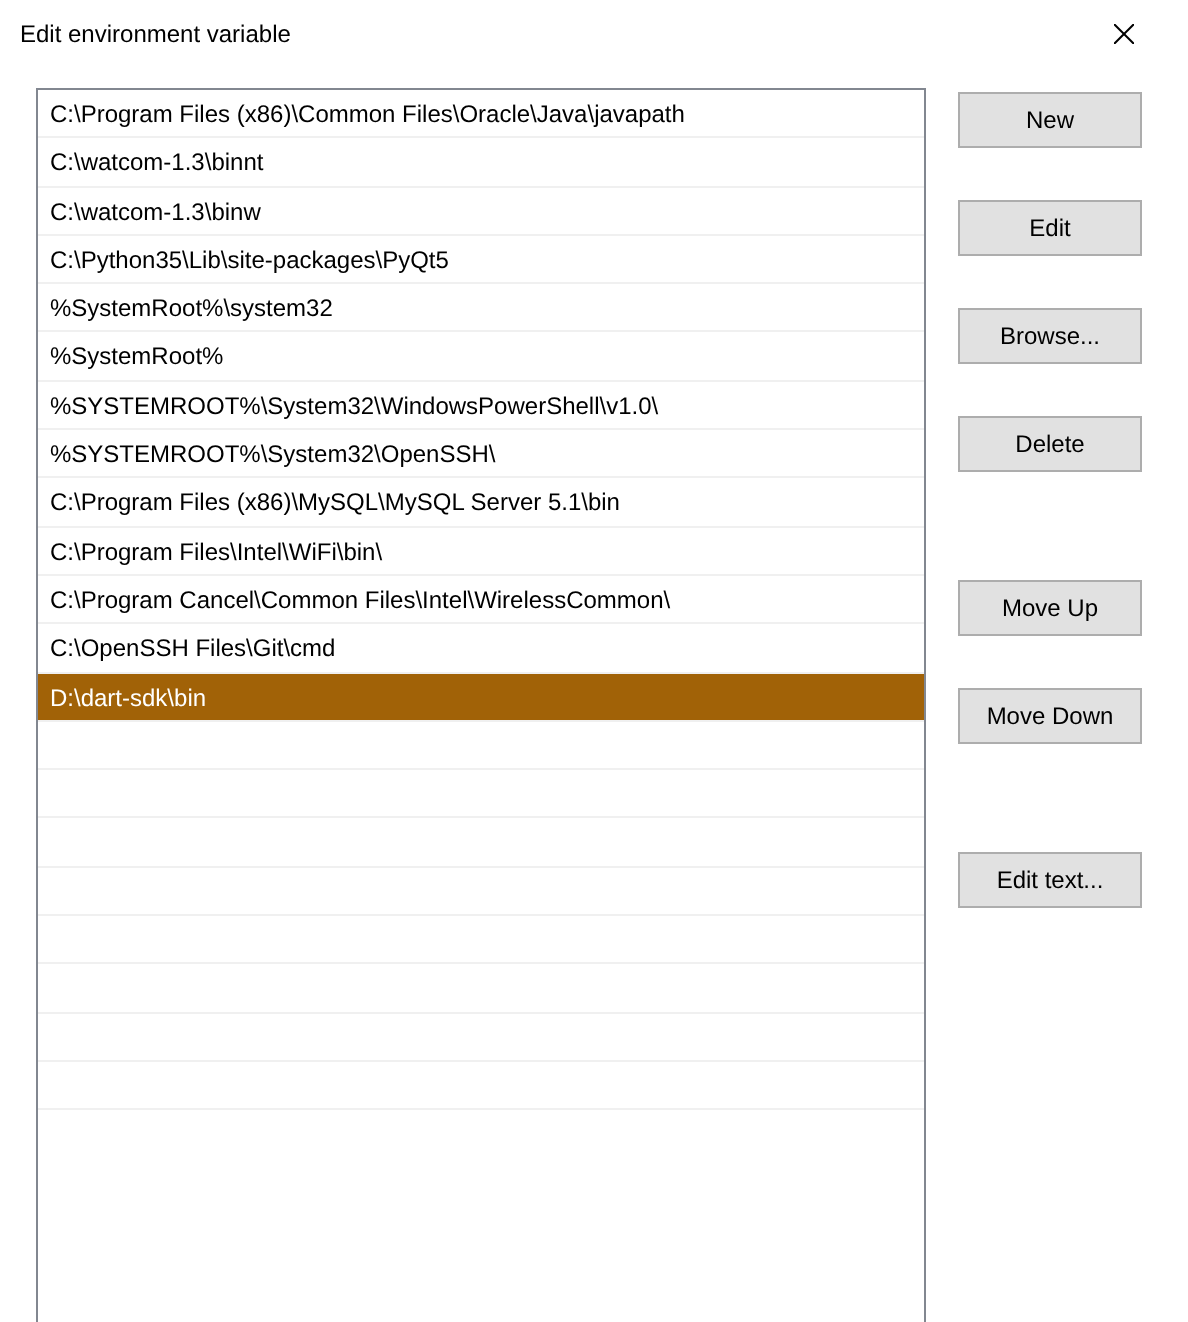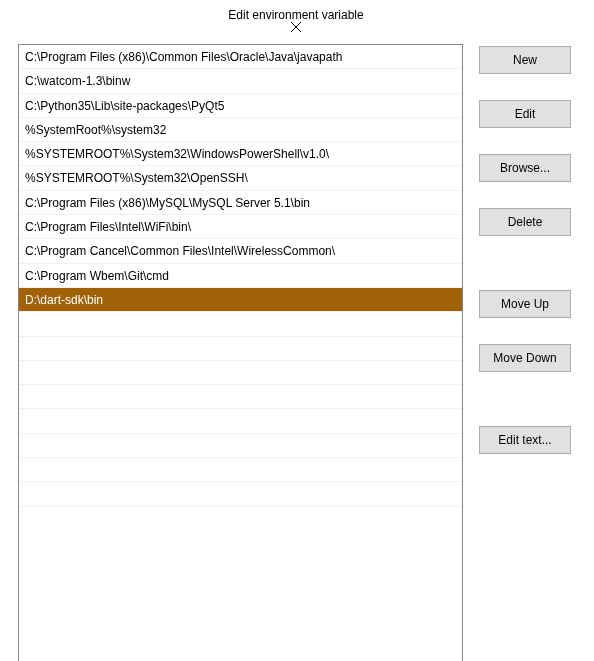--- a/index.html
+++ b/index.html
@@ -10,21 +10,20 @@
       width: 594px;
       height: 661px;
       overflow: hidden;
     }
     .titlebar {
       display: flex;
       justify-content: space-between;
       align-items: center;
       padding: 8px 12px 8px 10px;
       height: 34px;
-      flex-direction: column;
     }
     .titlebar-title {
       font-size: 12px;
       color: #000;
     }
     .close-btn {
       width: 40px;
       height: 28px;
       display: flex;
       align-items: center;
@@ -108,29 +107,31 @@
         <line x1="0" y1="0" x2="10" y2="10" stroke="#000" stroke-width="1"></line>
         <line x1="10" y1="0" x2="0" y2="10" stroke="#000" stroke-width="1"></line>
       </svg>
   </div>
 </div>
 
 <div class="content">
   <div class="main-row">
     <div class="listbox" id="listbox">
         <div class="list-item">C:\Program Files (x86)\Common Files\Oracle\Java\javapath</div>
+        <div class="list-item">C:\watcom-1.3\binnt</div>
         <div class="list-item">C:\watcom-1.3\binw</div>
         <div class="list-item">C:\Python35\Lib\site-packages\PyQt5</div>
         <div class="list-item">%SystemRoot%\system32</div>
+        <div class="list-item">%SystemRoot%</div>
         <div class="list-item">%SYSTEMROOT%\System32\WindowsPowerShell\v1.0\</div>
         <div class="list-item">%SYSTEMROOT%\System32\OpenSSH\</div>
         <div class="list-item">C:\Program Files (x86)\MySQL\MySQL Server 5.1\bin</div>
         <div class="list-item">C:\Program Files\Intel\WiFi\bin\</div>
         <div class="list-item">C:\Program Cancel\Common Files\Intel\WirelessCommon\</div>
-        <div class="list-item">C:\Program Wbem\Git\cmd</div>
+        <div class="list-item">C:\OpenSSH Files\Git\cmd</div>
         <div class="list-item selected">D:\dart-sdk\bin</div>
         <div class="empty-row"></div>
         <div class="empty-row"></div>
         <div class="empty-row"></div>
         <div class="empty-row"></div>
         <div class="empty-row"></div>
         <div class="empty-row"></div>
         <div class="empty-row"></div>
         <div class="empty-row"></div>
       </div>

